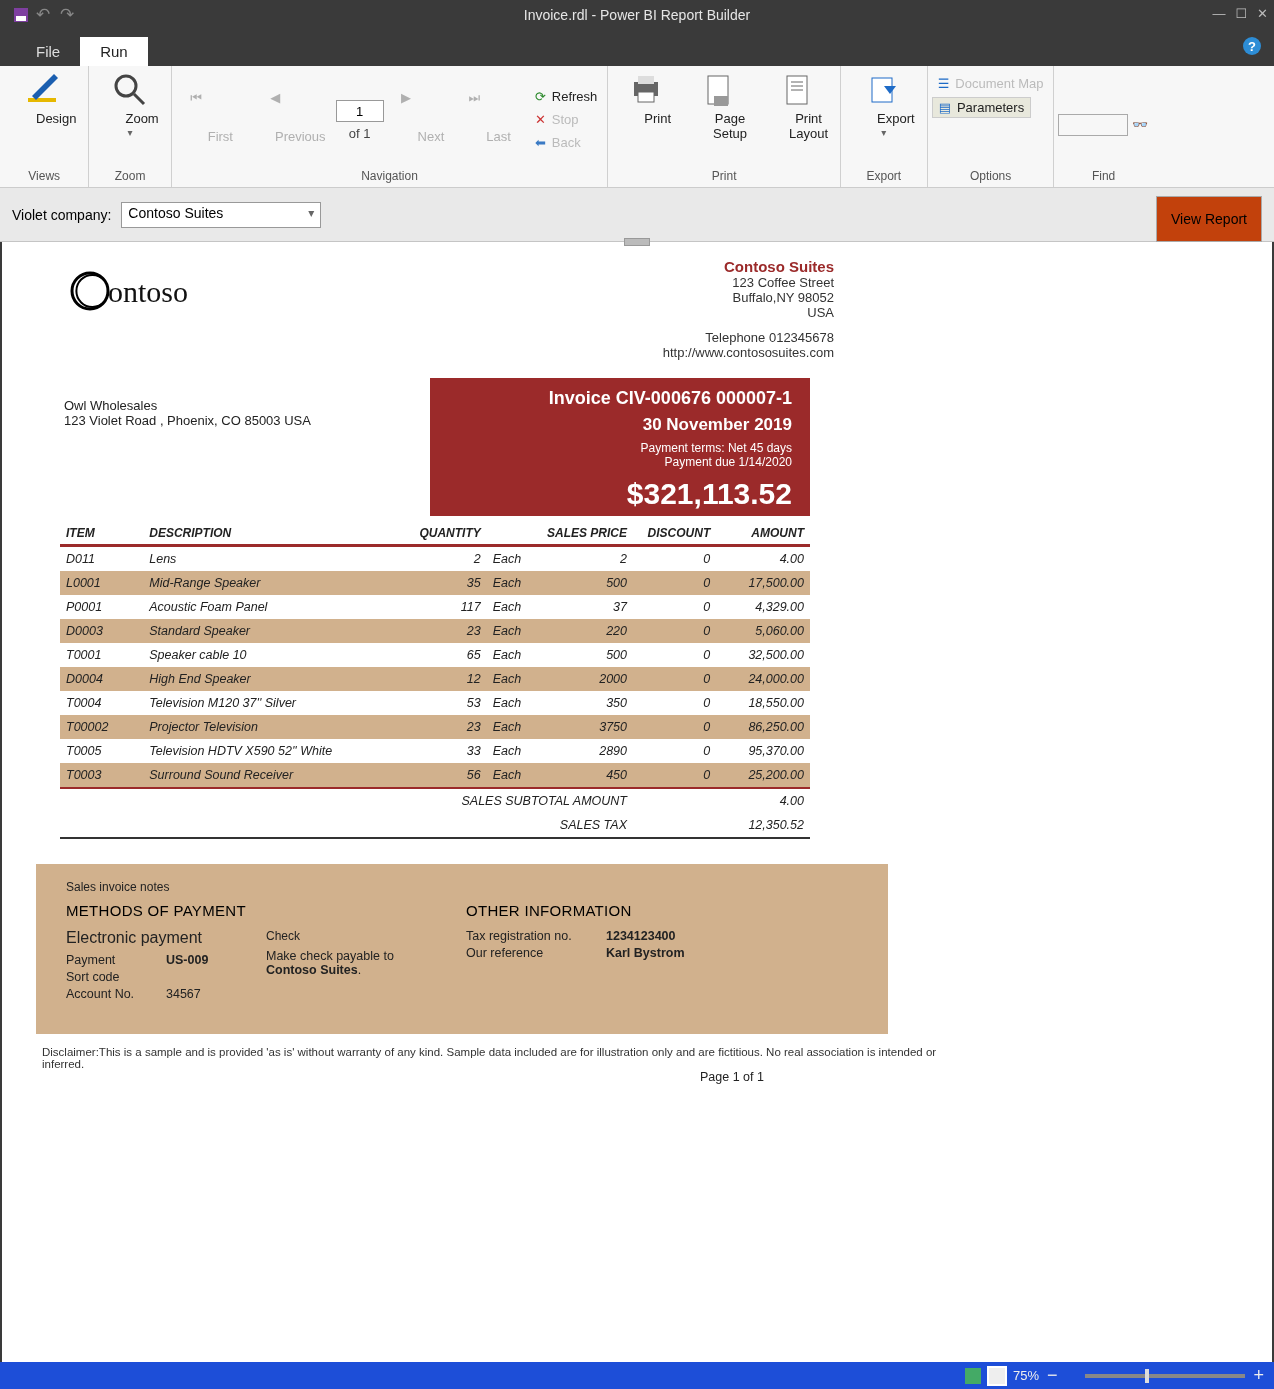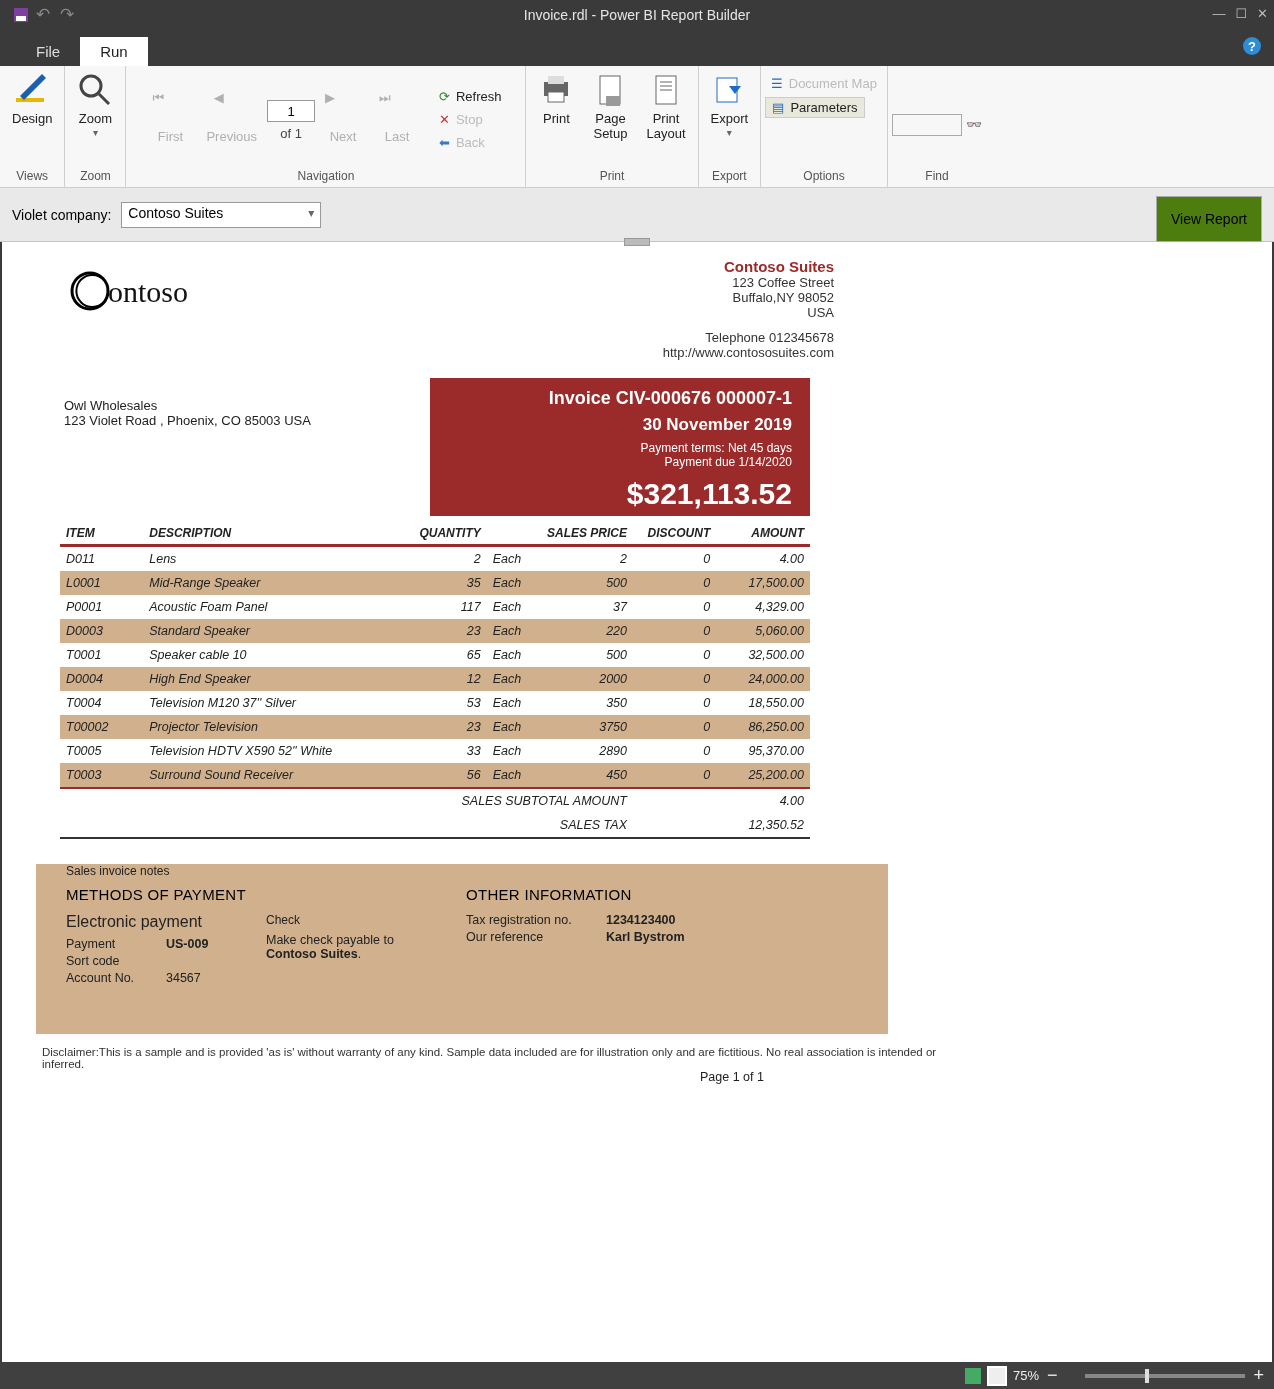--- a/index.html
+++ b/index.html
@@ -32,30 +32,30 @@
   .help-icon { margin-left: auto; margin-right: 12px; color: #1b88d0; font-size: 20px; align-self: center; }
   
   .ribbon { height: 122px; background: #f7f7f7; display: flex; border-bottom: 1px solid #ccc; }
   .group { border-right: 1px solid #d0d0d0; display: flex; flex-direction: column; align-items: center; padding: 2px 4px 0; }
   .group.noborder { border-right: none; }
   .group-body { display: flex; align-items: flex-start; gap: 2px; flex: 1; }
   .group-label { font-size: 12px; color: #555; padding: 2px 0 4px; }
   .vbtn { display: flex; flex-direction: column; align-items: center; padding: 4px 8px; cursor: pointer; font-size: 13px; color: #222; }
   .vbtn.grayed { color: #b0b0b0; }
   .vbtn .big { width: 36px; height: 36px; }
-  .vbtn .lbl { margin-top: 4px; text-align: center; line-height: 1.15; }
+  .vbtn .lbl { margin-top: 4px; text-align: center; line-height: 1.15; margin-left: 24px; }
   .smallrow { display: flex; align-items: center; gap: 6px; padding: 2px 6px; font-size: 13px; color: #222; cursor: pointer; }
   .search-box { border: 1px solid #aaa; width: 70px; height: 22px; margin-top: 14px; }
   .page-box { width: 48px; height: 22px; border: 1px solid #999; text-align: center; font-size: 13px; }
   .of-pages { font-size: 13px; color: #444; margin: 4px 2px 0; }
   
   .parambar { height: 54px; background: #e9e9e9; border-bottom: 1px solid #c5c5c5; display: flex; align-items: center; padding: 0 12px; font-size: 14px; position: relative; }
   .combo { width: 200px; height: 26px; border: 1px solid #999; background: #fff; display: inline-block; margin-left: 10px; padding: 2px 6px; font-size: 14px; position: relative; }
   .combo::after { content: "▾"; position: absolute; right: 6px; top: 3px; color: #666; font-size: 12px; }
-  .viewreport { position: absolute; right: 12px; top: 8px; border: 1px solid #aaa; background: #4d7c0f; padding: 22px 14px; height: 40px; display: flex; align-items: center; font-size: 14px; cursor: pointer; }
+  .viewreport { position: absolute; right: 12px; top: 8px; border: 1px solid #aaa; background: #c2410c; padding: 22px 14px; height: 40px; display: flex; align-items: center; font-size: 14px; cursor: pointer; }
   .splitter-handle { position: absolute; left: 50%; bottom: -5px; transform: translateX(-50%); width: 26px; height: 8px; background: #bbb; border: 1px solid #999; }
   
   .viewer-wrap { background: #fff; border-left: 2px solid #3a3a3a; border-right: 2px solid #3a3a3a; height: 1120px; overflow: hidden; }
   .viewer { margin: 6px 18px 0 18px; }
   
   .report { width: 100%; padding: 20px 10px 0 10px; color: #222; position: relative; }
   .company-block { position: absolute; right: 420px; top: 10px; width: 300px; text-align: right; font-size: 13px; color: #333; }
   .company-block .cname { color: #9b2a2a; font-weight: bold; font-size: 15px; }
   .logo-outer { position: absolute; left: 50px; top: 18px; }
   .cust-block { position: absolute; left: 44px; top: 150px; font-size: 13px; }
@@ -65,29 +65,29 @@
   .redbox .total { font-size: 30px; font-weight: bold; margin-top: 8px; }
   .table-wrap { position: absolute; left: 40px; top: 274px; width: 750px; font-size: 12.5px; font-style: italic; }
   .table-wrap table { width: 100%; border-collapse: collapse; }
   .table-wrap thead th { text-align: left; font-weight: bold; font-size: 12px; padding: 4px 6px; border-bottom: 3px solid #9b2a2a; }
   .table-wrap thead th.r { text-align: right; }
   .table-wrap tbody td { padding: 5px 6px; }
   .table-wrap tbody tr.alt { background: #d1b18d; }
   .table-wrap td.r { text-align: right; }
   .subtotal-row td { border-top: 2px solid #9b2a2a; }
   .grandsep td { border-bottom: 2px solid #333; }
-  .notes-box { position: absolute; left: 16px; top: 616px; width: 852px; height: 170px; background: #d1b18d; padding: 0 30px; font-size: 12.5px; color: #222; }
+  .notes-box { position: absolute; left: 16px; top: 616px; width: 852px; height: 170px; background: #d1b18d; padding: 16px 30px; font-size: 12.5px; color: #222; }
   .notes-box .sec { display: inline-block; vertical-align: top; }
   .notes-box h3 { margin: 8px 0 10px 0; font-size: 15px; font-weight: normal; color: #000000; letter-spacing: 0.3px; }
   .kv { margin-bottom: 3px; }
   .kv .k { display: inline-block; width: 100px; }
   .disclaimer { position: absolute; left: 22px; top: 798px; width: 900px; font-size: 11.5px; color: #333; }
   .pageof { position: absolute; left: 680px; top: 822px; font-size: 12.5px; }
   
-  .statusbar { position: absolute; left:0; right:0; bottom:0; height: 27px; background: #404040; color: #eee; display: flex; align-items: center; padding: 0 10px; font-size: 13px; }
+  .statusbar { position: absolute; left:0; right:0; bottom:0; height: 27px; background: #1d4ed8; color: #eee; display: flex; align-items: center; padding: 0 10px; font-size: 13px; }
   .slider { display: inline-flex; align-items: center; gap: 8px; margin-left: 20px; }
   .slider .track { width: 160px; height: 4px; background: #888; position: relative; }
   .slider .thumb { position: absolute; top: -5px; left: 60px; width: 4px; height: 14px; background: #ddd; }
   .sq { width: 16px; height: 16px; display: inline-block; }
 </style>
 </head>
 <body>
 
 <div class="titlebar">
   <div class="qat">

